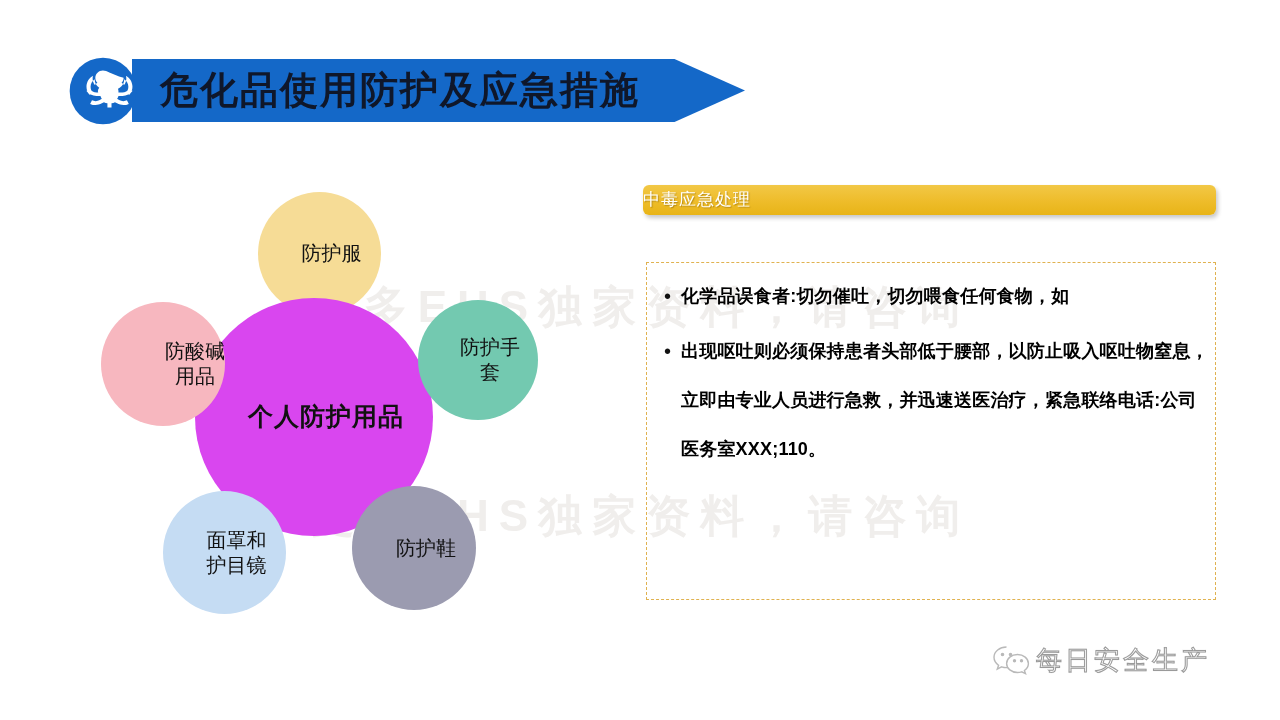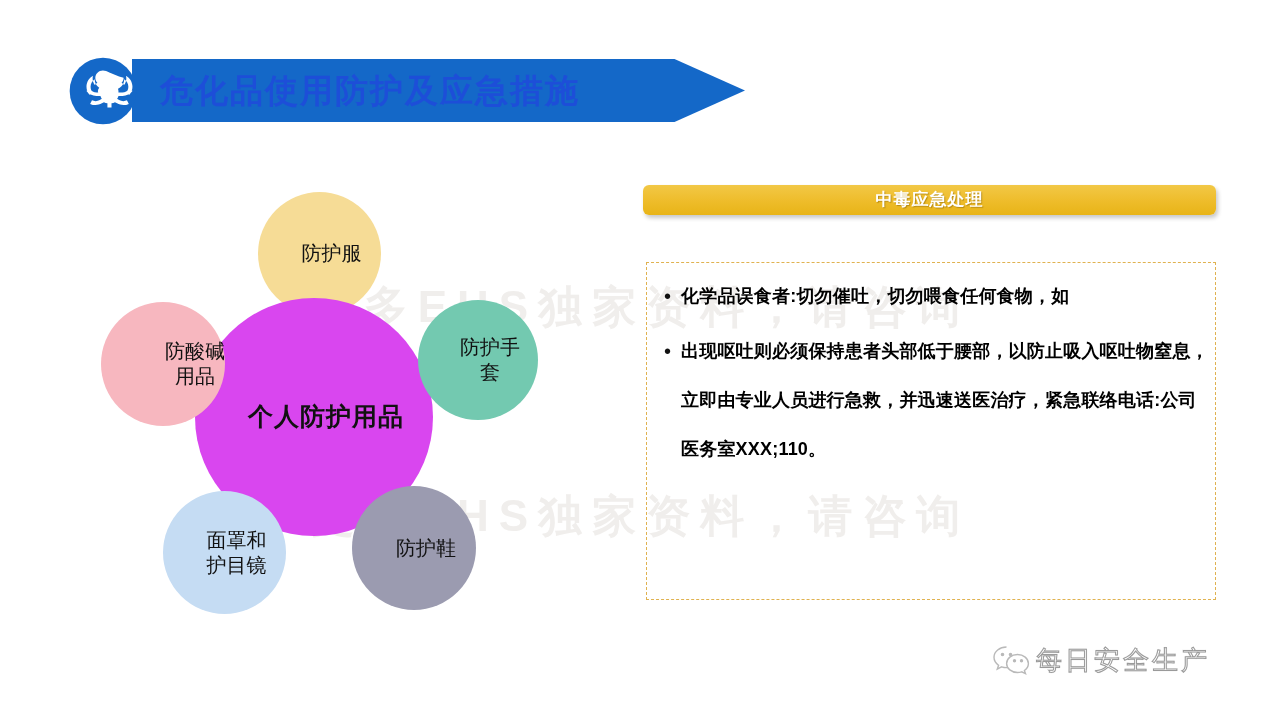--- a/index.html
+++ b/index.html
@@ -51,22 +51,22 @@
     inset: 0;
     background: #1468c8;
     clip-path: polygon(0 0, 88.5% 0, 100% 50%, 88.5% 100%, 0 100%);
   }
   .banner-text {
     position: absolute;
     left: 28px;
     top: 0;
     height: 63px;
     line-height: 63px;
-    color: #1d4ed8;
-    font-size: 33px;
+    color: #0f172a;
+    font-size: 38px;
     font-weight: bold;
     letter-spacing: 2px;
     white-space: nowrap;
   }
   .biohazard {
     position: absolute;
     left: 69px;
     top: 57px;
     width: 68px;
     height: 68px;
@@ -160,24 +160,23 @@
     height: 30px;
     border-radius: 6px;
     background: linear-gradient(180deg, #f2c846 0%, #eebc2a 55%, #e8b417 100%);
     box-shadow: 2px 3px 4px rgba(0,0,0,0.22);
     z-index: 3;
   }
   .panel-header-text {
     position: absolute;
     inset: 0;
     line-height: 30px;
-    text-align: center;
     color: #ffffff;
     font-size: 17px;
-    font-weight: bold;
+    font-weight: normal;
     letter-spacing: 1px;
     text-shadow: 1px 1px 1px rgba(120,85,0,0.45);
   }
 
   .panel-box {
     position: absolute;
     left: 646px;
     top: 262px;
     width: 570px;
     height: 338px;

